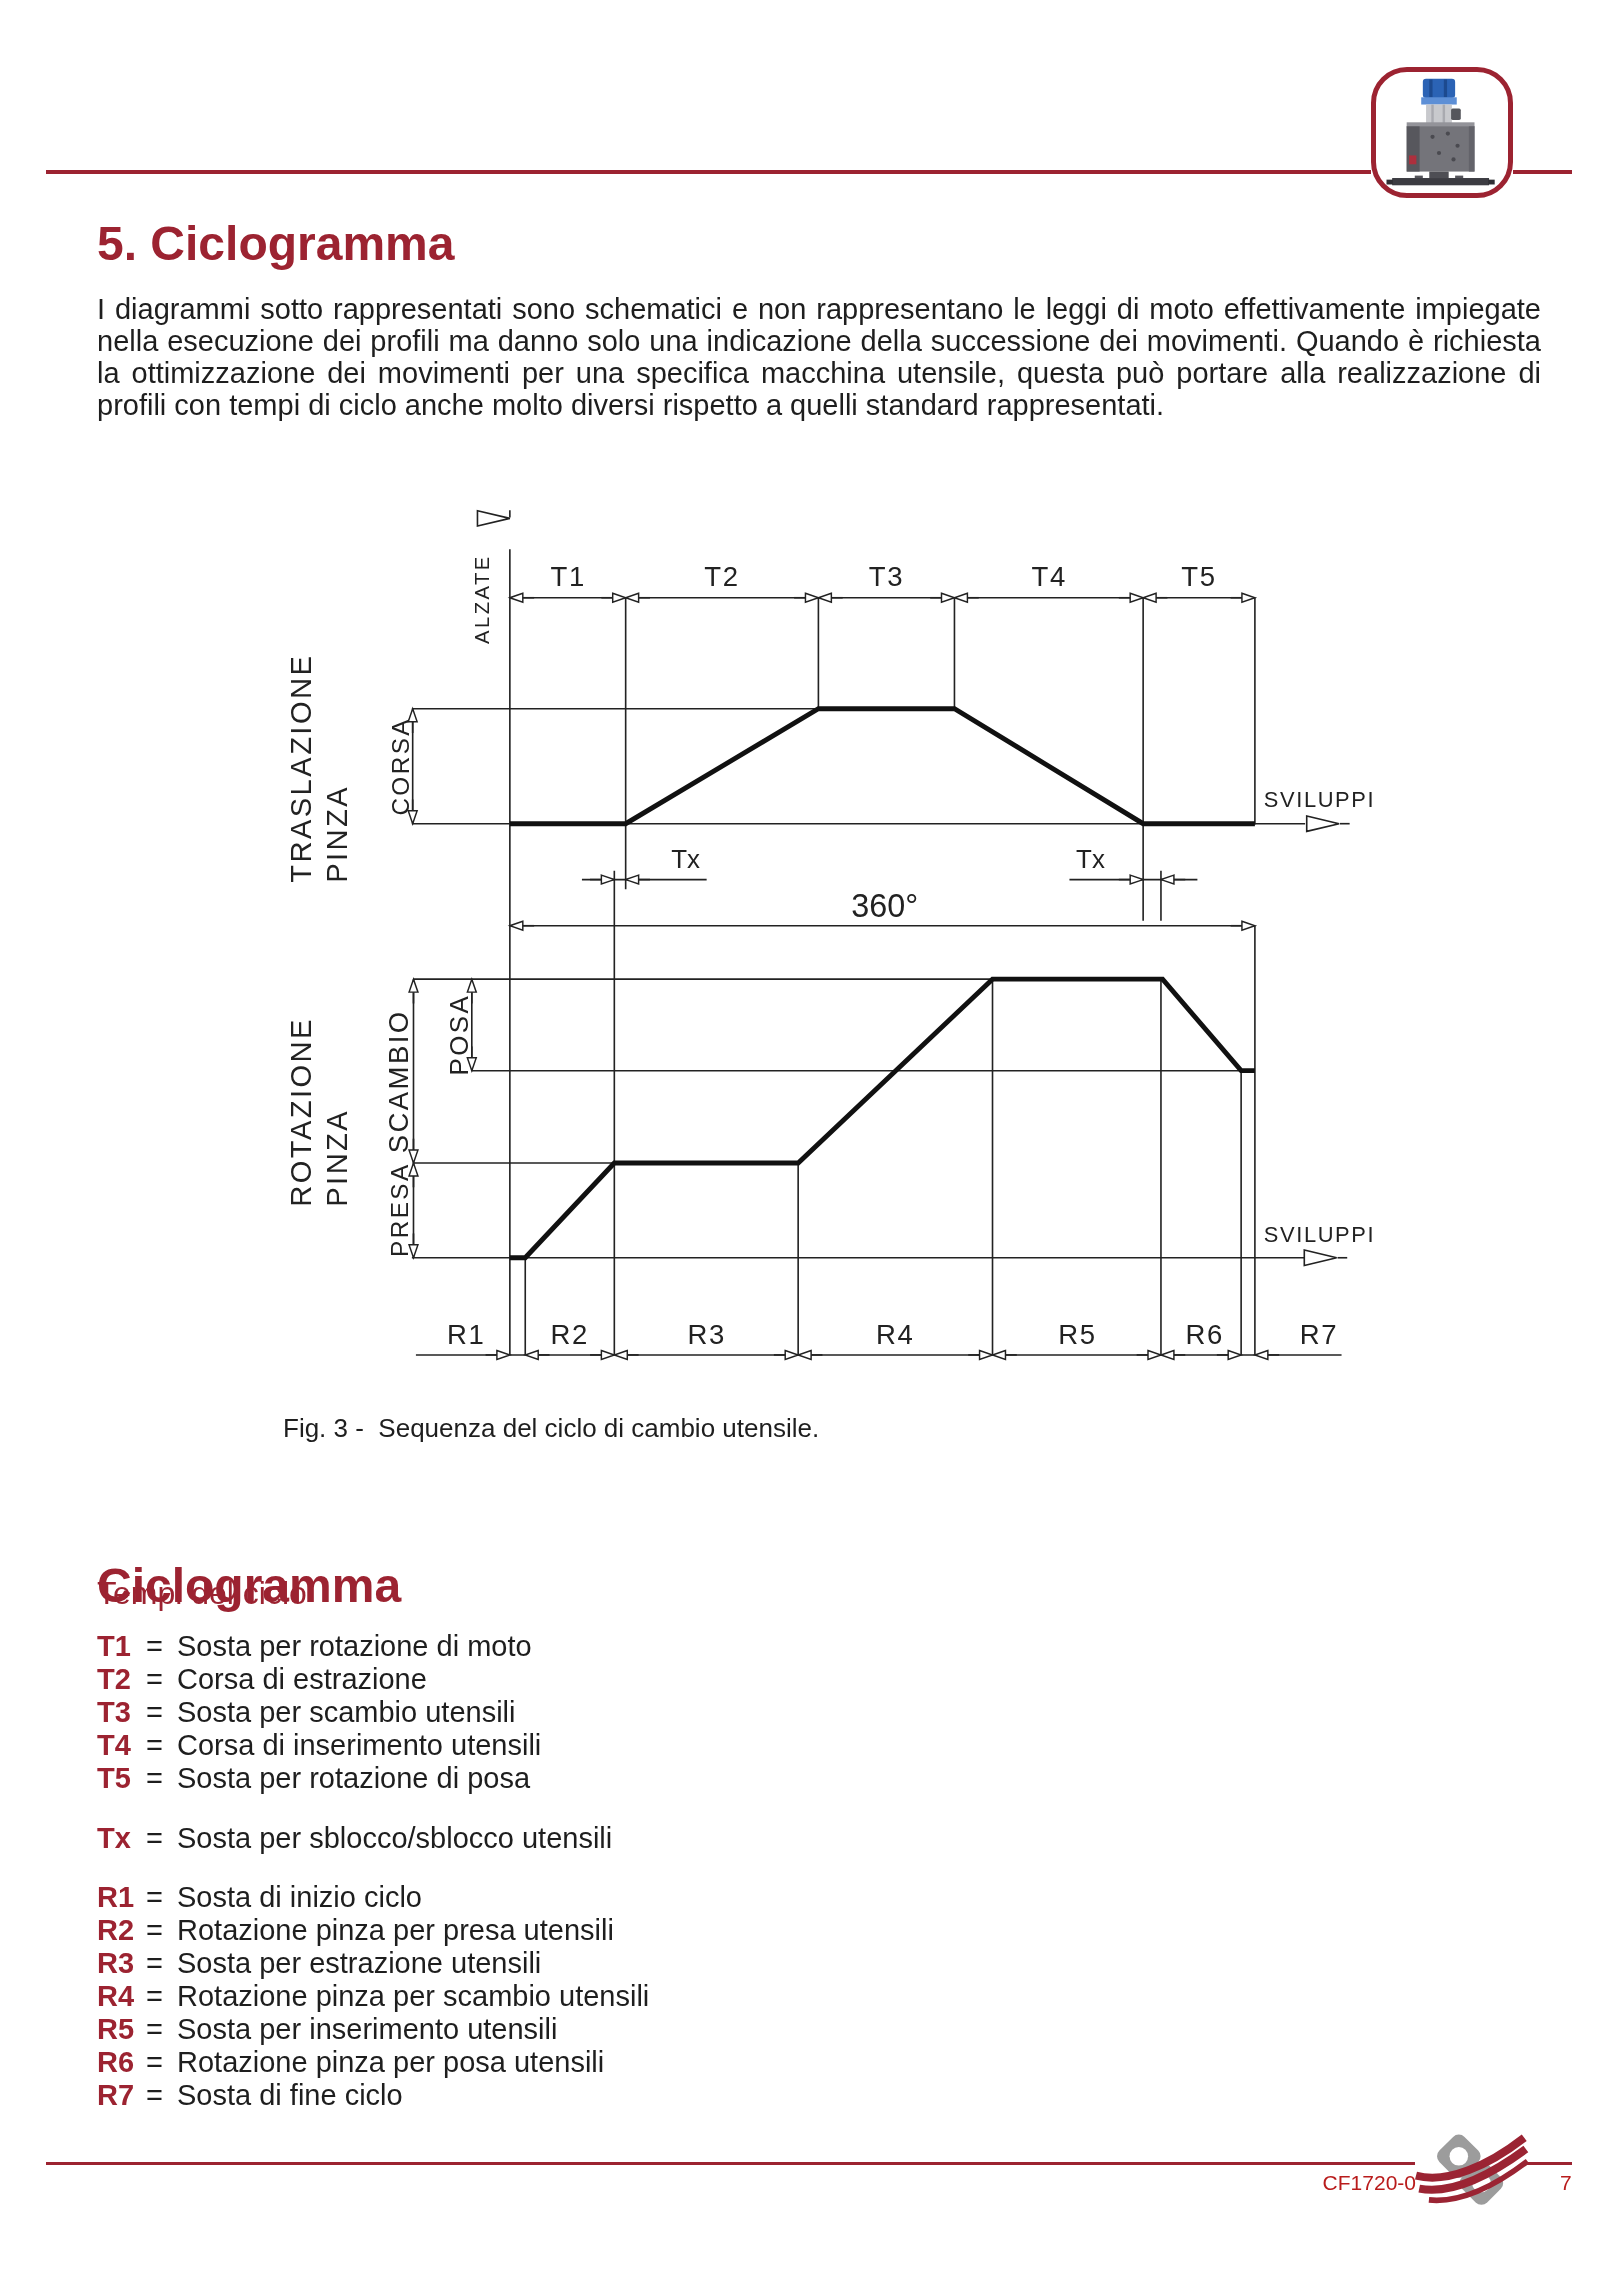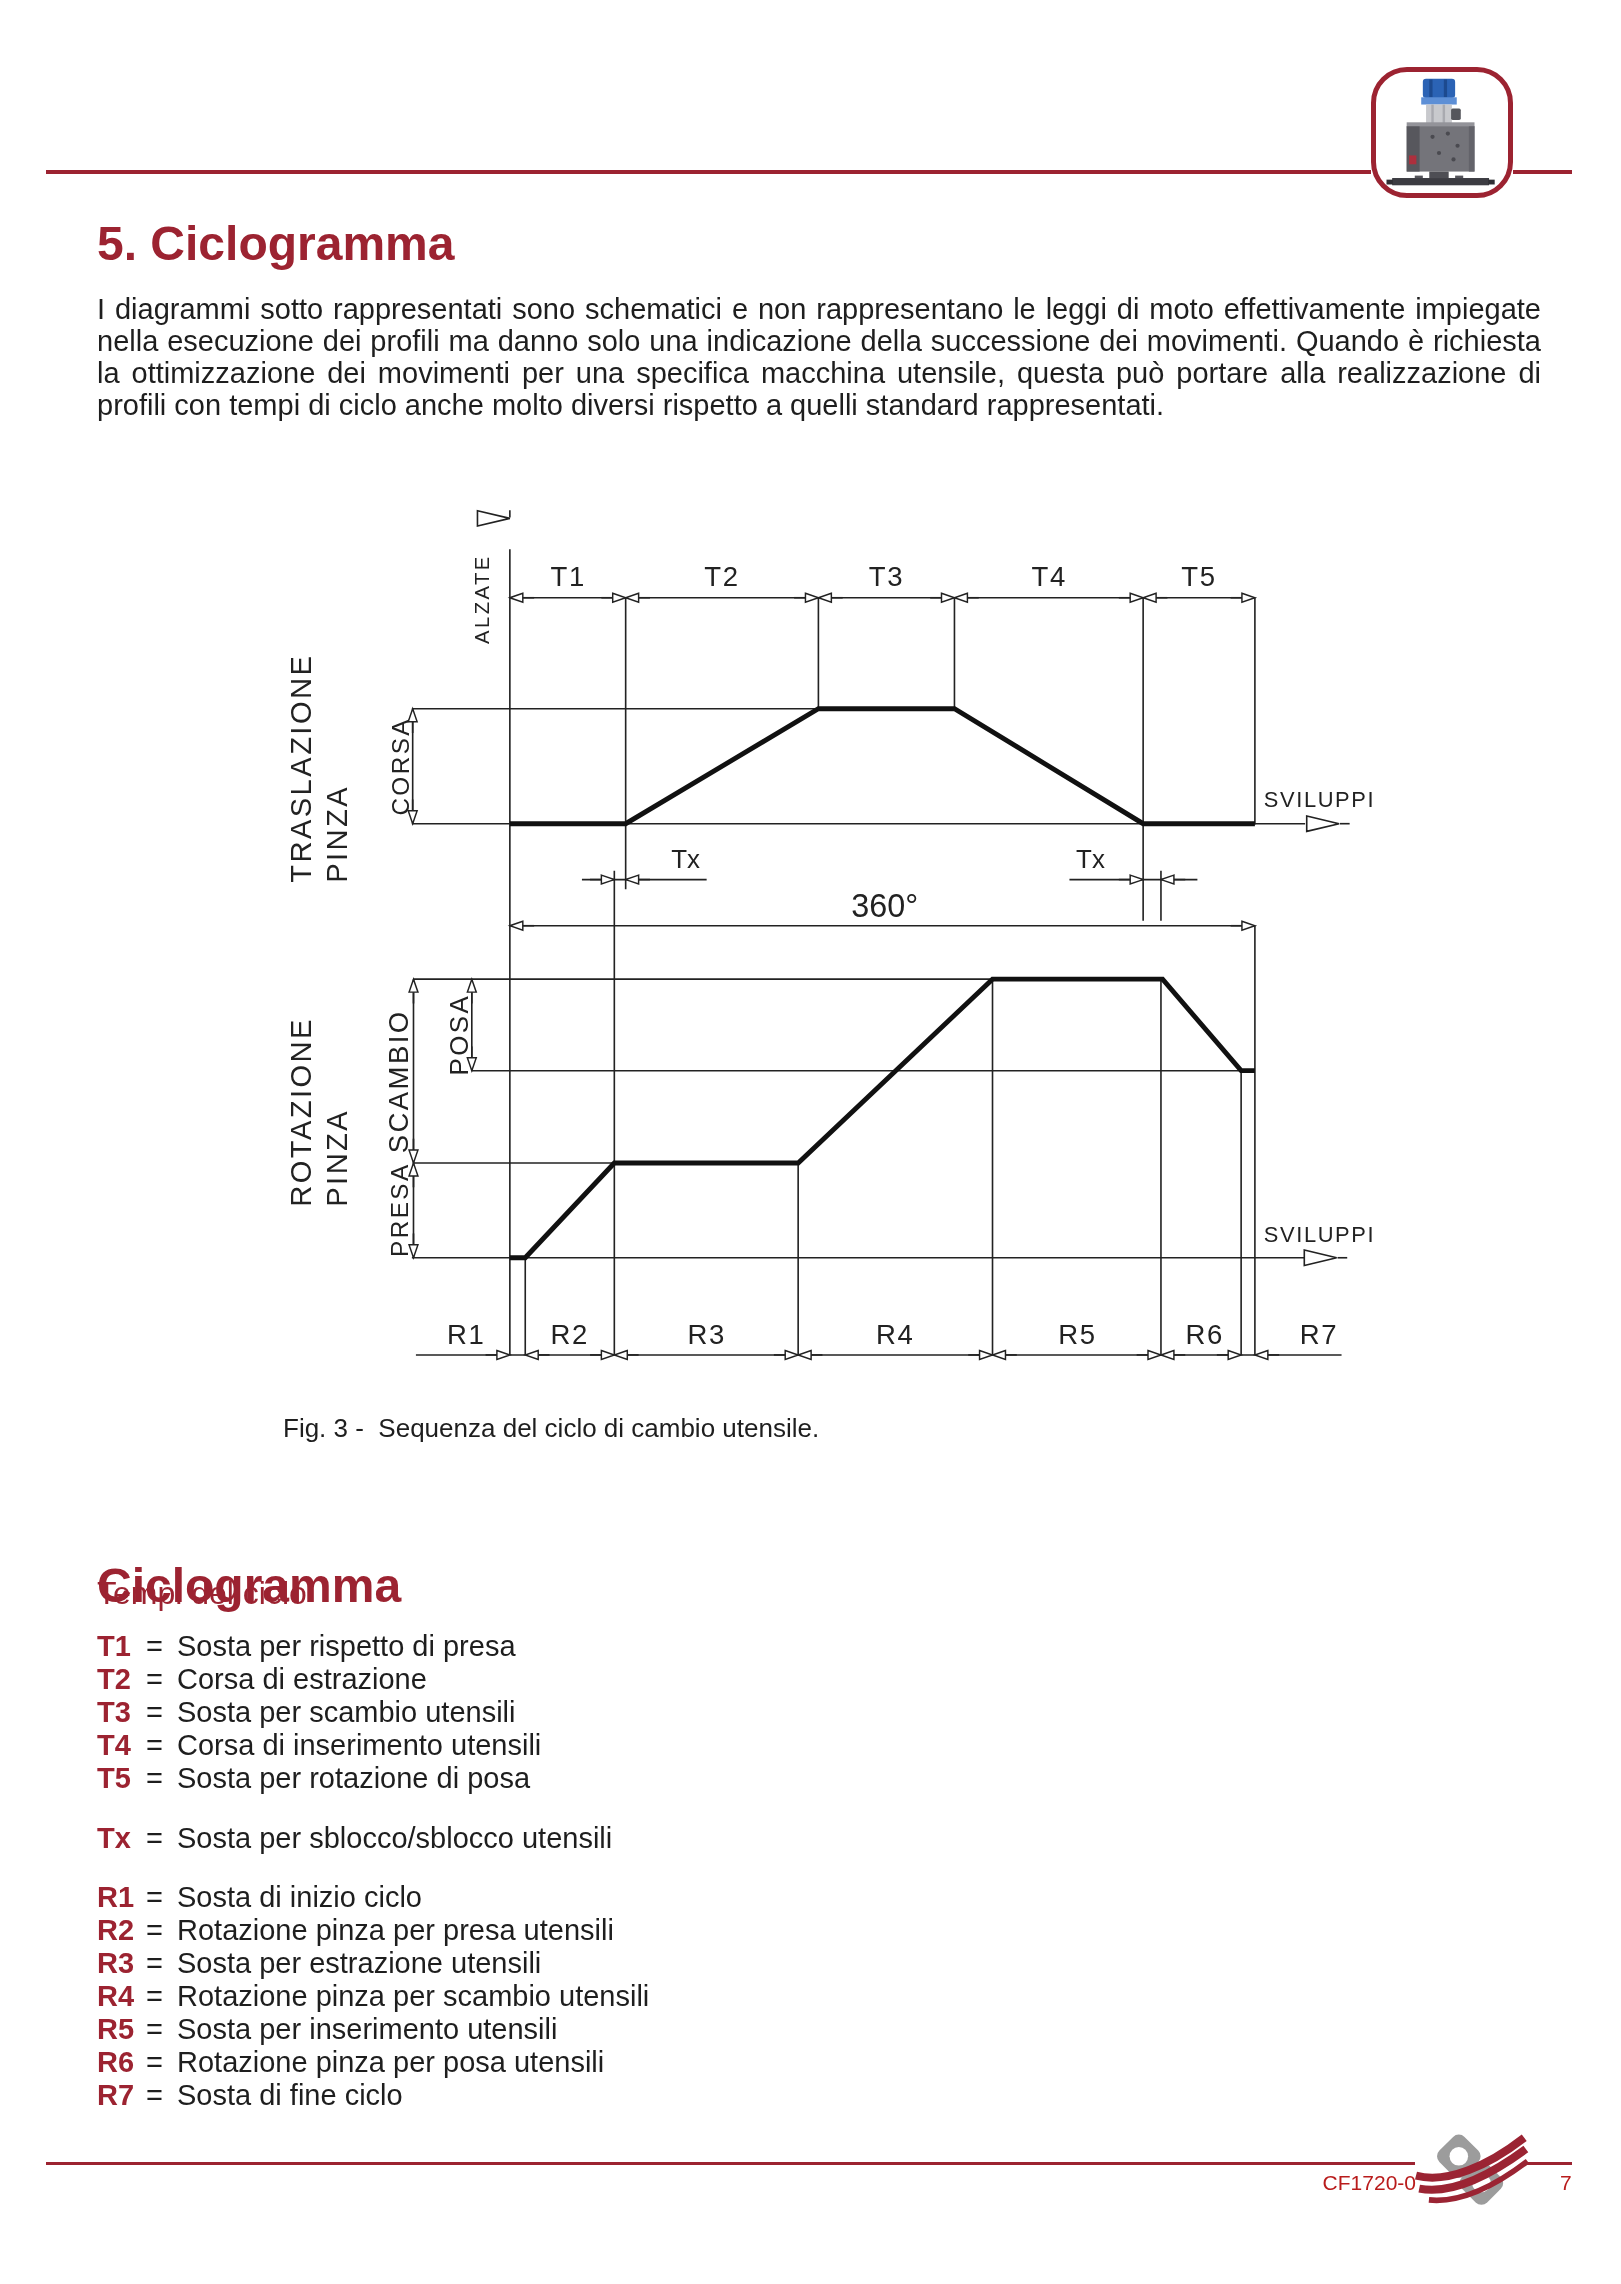--- a/index.html
+++ b/index.html
@@ -227,21 +227,21 @@
 
   <div class="figcaption">Fig. 3 -  Sequenza del ciclo di cambio utensile.</div>
 
   <div class="h1" style="top:1564px;">Ciclogramma</div>
   <div class="h3" style="top:1575px;">Tempi del ciclo</div>
 
   <div class="defs" style="top:1630px; width:972px;">
     <div class="defrow">
         <span class="defkey">T1</span>
         <span class="defeq">=</span>
-        <span class="defdesc">Sosta per rispetto di presa</span>
+        <span class="defdesc">Sosta per rotazione di moto</span>
       </div>
     <div class="defrow">
         <span class="defkey">T2</span>
         <span class="defeq">=</span>
         <span class="defdesc">Corsa di estrazione</span>
       </div>
     <div class="defrow">
         <span class="defkey">T3</span>
         <span class="defeq">=</span>
         <span class="defdesc">Sosta per scambio utensili</span>

